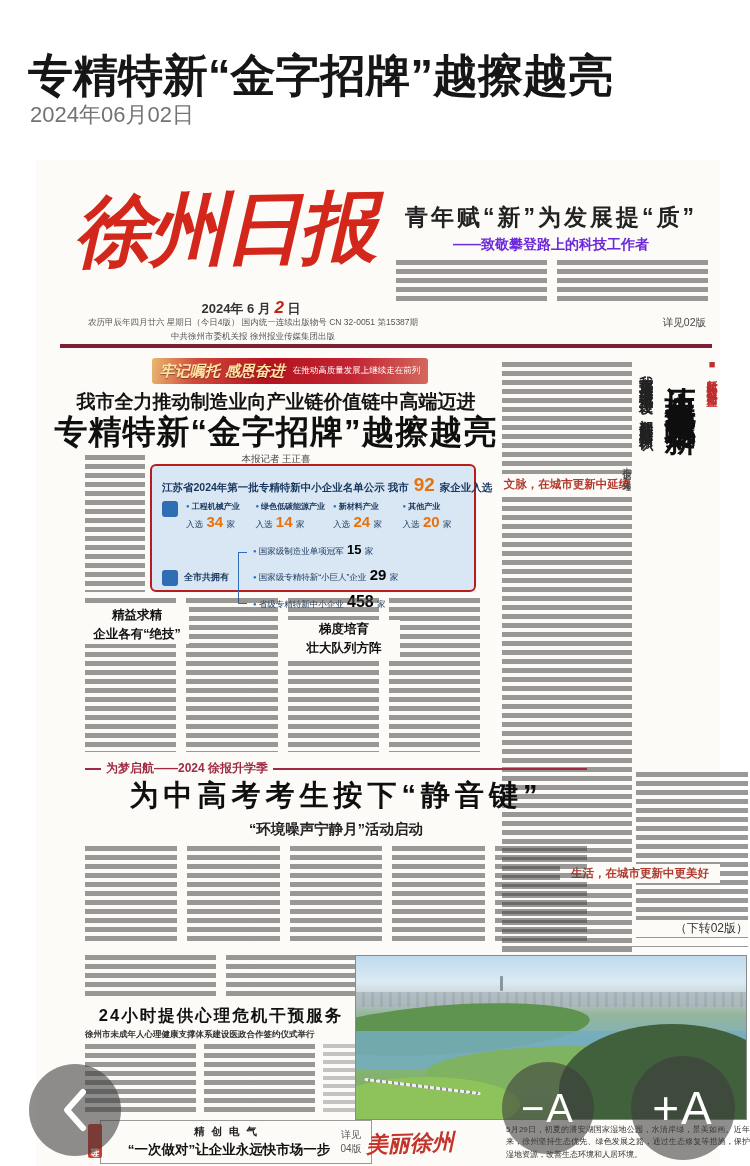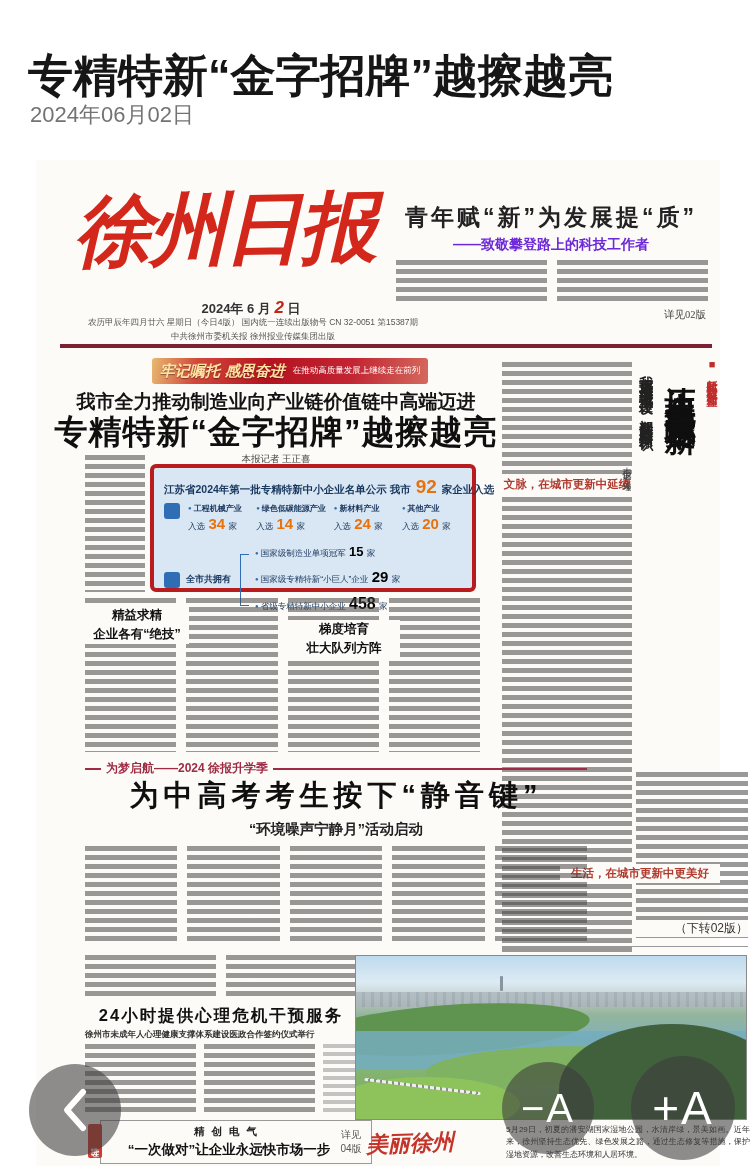--- a/index.html
+++ b/index.html
@@ -23,33 +23,33 @@
   .masthead-name{left:38px;top:28px;font-family:"DejaVu Serif","Liberation Serif",serif;font-style:italic;font-weight:700;font-size:78px;line-height:1.05;color:#d3271b;letter-spacing:-3px;transform:rotate(-1deg);}
   .edition-date{left:0;top:138px;width:430px;text-align:center;font-size:13px;font-weight:700;color:#333;}
   .edition-day{color:#c42318;font-style:italic;font-size:17px;font-weight:700;}
   .info-line{left:12px;top:157px;width:410px;text-align:center;font-size:8.5px;color:#555;white-space:nowrap;}
   .publisher-line{left:12px;top:171px;width:410px;text-align:center;font-size:8.5px;color:#555;}
   .maroon-rule{left:24px;top:184px;width:652px;height:4px;background:#7c2033;}
   
   .tr-head{left:354px;top:42px;width:322px;text-align:center;font-size:23px;font-weight:700;letter-spacing:3px;color:#222;}
   .tr-sub{left:354px;top:76px;width:322px;text-align:center;font-size:14px;font-weight:700;color:#6d28d9;}
   .tr-cols{left:360px;top:100px;width:312px;height:44px;}
-  .tr-more{left:354px;top:148px;width:316px;text-align:right;font-size:10.5px;color:#444;font-family:Liberation Serif, serif;}
+  .tr-more{left:354px;top:156px;width:316px;text-align:right;font-size:10.5px;color:#444;}
   
   .banner{left:116px;top:198px;width:276px;height:26px;border-radius:3px;
     background:linear-gradient(100deg,#e8b870 0%,#d24a3c 16%,#b5121f 42%,#c22533 72%,#d46a5e 100%);
     display:flex;align-items:center;justify-content:center;gap:8px;}
   .banner-slogan{font-family:"DejaVu Serif",serif;font-style:italic;font-weight:700;font-size:15px;color:#ffe3a1;text-shadow:0 1px 1px rgba(0,0,0,.4);white-space:nowrap;}
   .banner-sub{font-size:8.5px;color:#ffffff;white-space:nowrap;}
   
   .lead-kicker{left:30px;top:229px;width:420px;text-align:center;font-size:19px;font-weight:700;color:#141414;}
   .lead-headline{left:14px;top:250px;width:452px;text-align:center;font-size:33px;font-weight:700;letter-spacing:1px;color:#0f0f0f;white-space:nowrap;}
   .lead-byline{left:14px;top:293px;width:452px;text-align:center;font-size:9.5px;color:#444;}
   
-  .infog{left:114px;top:304px;width:326px;height:128px;background:#d9e6f3;border:4px solid #b91c1c;border-radius:6px;box-sizing:border-box;padding:8px 10px;}
+  .infog{left:114px;top:304px;width:326px;height:128px;background:#d9e6f3;border:2px solid #b91c1c;border-radius:6px;box-sizing:border-box;padding:8px 10px;}
   .infog-title{font-size:10.5px;font-weight:700;color:#17365d;white-space:nowrap;}
   .infog-num-big{font-size:19px;font-weight:700;color:#e8720c;padding:0 2px;}
   .infog-cats{display:flex;gap:8px;margin-top:5px;align-items:flex-start;}
   .badge{width:16px;height:16px;background:#2f6db5;border-radius:3px;flex:0 0 auto;}
   .cat{flex:1;}
   .cat-label{font-size:8px;font-weight:700;color:#17365d;white-space:nowrap;}
   .cat-label::before{content:"●";color:#2f6db5;font-size:6px;margin-right:2px;vertical-align:1px;}
   .cat-count{font-size:8.5px;color:#17365d;margin-top:1px;}
   .cat-count b{font-size:15px;font-weight:700;color:#e8720c;padding:0 1px;}
   .infog-totals{display:flex;gap:6px;margin-top:7px;align-items:center;}

